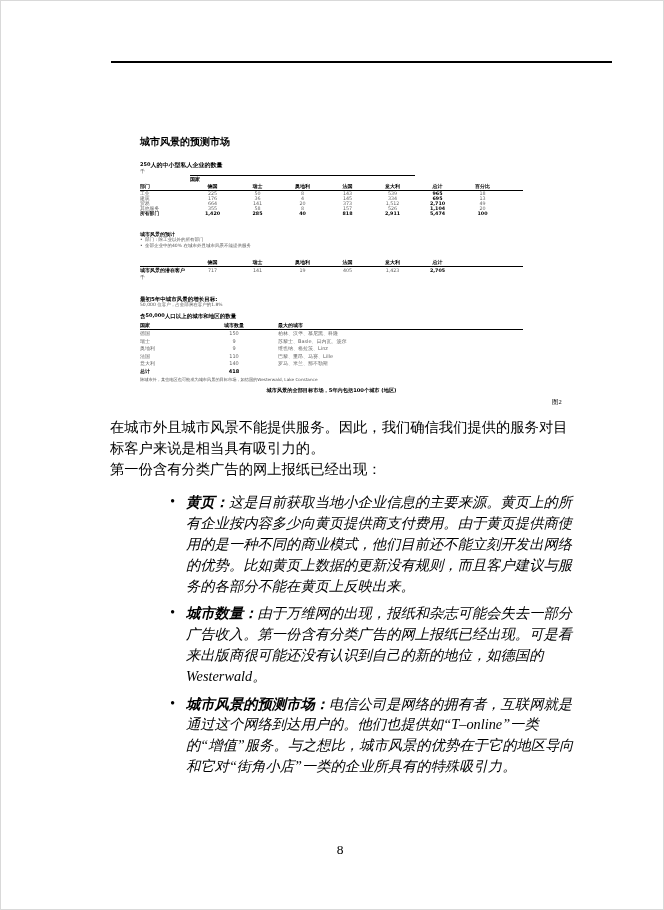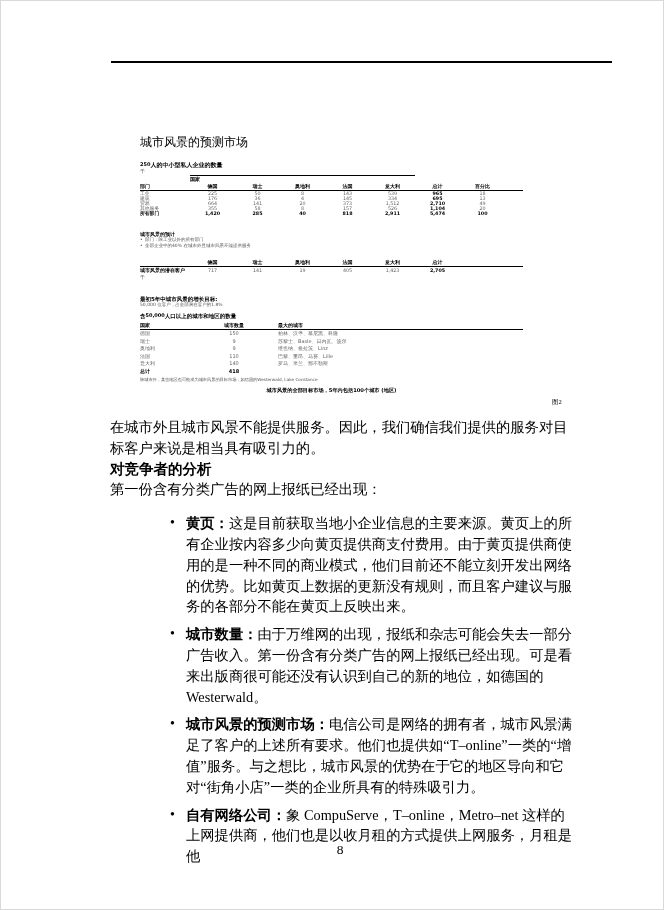--- a/index.html
+++ b/index.html
@@ -4,21 +4,21 @@
 <style>
   html,body{margin:0;padding:0;background:#ffffff;}
   .sheet{position:relative;width:664px;height:910px;background:#fff;
          box-shadow:inset 0 0 0 1px #d9d9d9;overflow:hidden;color:#000;
          font-family:"Liberation Serif","DejaVu Serif",serif;}
   .top-rule{position:absolute;left:111px;top:61px;width:501px;height:2px;background:#000;}
 
   
   .exhibit{position:absolute;left:140px;top:138px;width:383px;
            font-family:"DejaVu Sans","Liberation Sans",sans-serif;}
-  .x-title{font-size:12px;font-weight:normal;line-height:8px;}
+  .x-title{font-size:10px;font-weight:bold;line-height:8px;}
   .t1-title{margin-top:15px;font-size:6px;font-weight:bold;line-height:7px;}
   .sup{font-size:5px;vertical-align:1px;}
   .unit{font-size:5px;line-height:6px;color:#444;}
   table{border-collapse:collapse;table-layout:fixed;width:383px;}
   td{padding:0;overflow:hidden;white-space:nowrap;}
   #t1{margin-top:1px;}
   .grp-row td{font-size:5px;font-weight:bold;line-height:6px;height:6px;}
   .grp-span{border-top:1px solid #000;text-align:left;}
   .hdr-row td{font-size:5px;font-weight:bold;text-align:center;line-height:8px;height:8px;
               border-bottom:1.5px solid #000;}
@@ -42,21 +42,21 @@
   .footnote{margin-top:2px;font-size:4.2px;line-height:5px;color:#555;}
   .caption{margin-top:5px;font-size:5.2px;font-weight:bold;text-align:center;line-height:6px;}
   .fig-label{position:absolute;left:552px;top:398px;font-size:6.5px;
              font-family:"Liberation Serif","DejaVu Serif",serif;}
 
   
   .body-copy{position:absolute;left:110px;top:417px;width:464px;
              font-size:14.3px;line-height:20.8px;}
   .body-copy p{margin:0;}
   .body-copy h2{margin:0;font-size:14.5px;font-weight:bold;line-height:20.8px;}
-  .bullets{list-style:none;margin:13px 0 0 0;padding:0;}
+  .bullets{list-style:none;margin:13px 0 0 0;padding:0;font-style:italic;}
   .bullets li{position:relative;padding-left:76px;margin-bottom:7px;}
   .bullets li::before{content:"•";position:absolute;left:60px;top:0;font-size:14px;}
   .term{font-weight:bold;}
   .page-num{position:absolute;left:300px;top:842px;width:80px;text-align:center;
             font-size:13.5px;}
 </style>
 </head>
 <body>
 
 <div class="sheet">
@@ -259,25 +259,23 @@
       </table>
 
     <div class="footnote">除城市外，某些地区也可能成为城市风景的目标市场，如德国的Westerwald, Lake Constance</div>
     <div class="caption">城市风景的全部目标市场，5年内包括100个城市 (地区)</div>
   </div>
 
   <div class="fig-label">图2</div>
 
   <div class="body-copy">
     <p>在城市外且城市风景不能提供服务。因此，我们确信我们提供的服务对目标客户来说是相当具有吸引力的。</p>
-    <h2>对竞争者的分析</h2>
     <p>第一份含有分类广告的网上报纸已经出现：</p>
     <ul class="bullets">
       <li><span class="term">黄页：</span><span>这是目前获取当地小企业信息的主要来源。黄页上的所有企业按内容多少向黄页提供商支付费用。由于黄页提供商使用的是一种不同的商业模式，他们目前还不能立刻开发出网络的优势。比如黄页上数据的更新没有规则，而且客户建议与服务的各部分不能在黄页上反映出来。</span></li>
       <li><span class="term">城市数量：</span><span>由于万维网的出现，报纸和杂志可能会失去一部分广告收入。第一份含有分类广告的网上报纸已经出现。可是看来出版商很可能还没有认识到自己的新的地位，如德国的Westerwald。</span></li>
-      <li><span class="term">城市风景的预测市场：</span><span>电信公司是网络的拥有者，城市风景满足了客户的上述所有要求。他们也提供如“T–online”一类的“增值”服务。与之想比，城市风景的优势在于它的地区导向和它对“街角小店”一类的企业所具有的特殊吸引力。</span></li>
-      <li><span class="term">自有网络公司：</span><span>象 CompuServe，T–online，Metro–net 这样的上网提供商，他们也是以收月租的方式提供上网服务，月租是他</span></li>
+      <li><span class="term">城市风景的预测市场：</span><span>电信公司是网络的拥有者，互联网就是通过这个网络到达用户的。他们也提供如“T–online”一类的“增值”服务。与之想比，城市风景的优势在于它的地区导向和它对“街角小店”一类的企业所具有的特殊吸引力。</span></li>
     </ul>
   </div>
 
   <div class="page-num">8</div>
 
 </div>
 
 </body></html>

